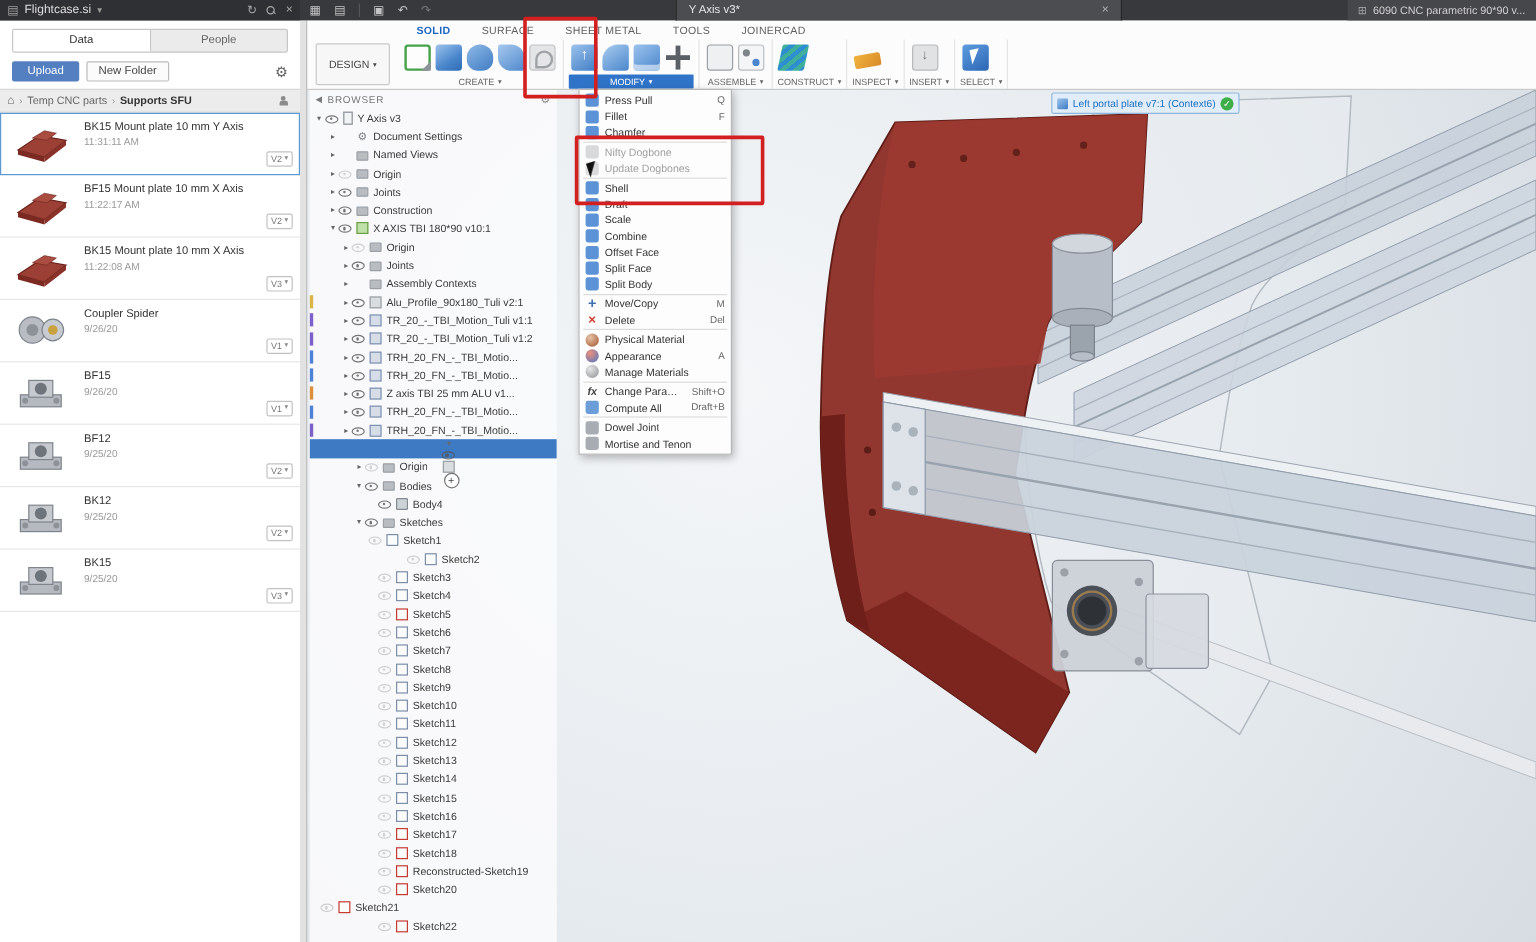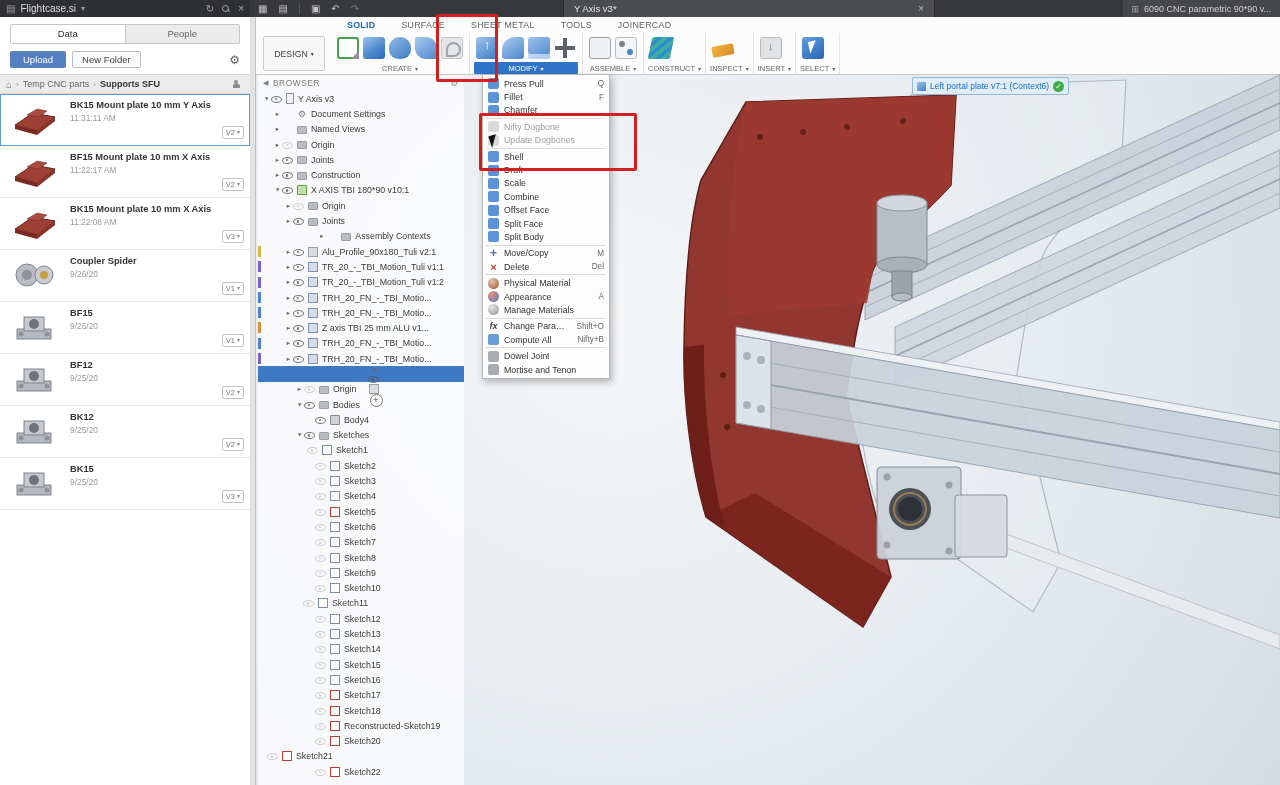--- a/index.html
+++ b/index.html
@@ -41,21 +41,21 @@
   .crumb-cur{font-weight:bold;color:#333}
   .crumb-sep{color:#999;font-size:8px}
   .people-ic{margin-left:auto;width:11px;height:9px;position:relative}
   .people-ic::before{content:'';position:absolute;left:1px;top:0;width:4px;height:4px;border-radius:50%;background:#8b8b8b}
   .people-ic::after{content:'';position:absolute;left:0;top:4px;width:7px;height:4px;border-radius:2px 2px 0 0;background:#8b8b8b}
   .dlist{}
   .ditem{height:52px;box-sizing:border-box;display:flex;gap:8px;padding:5px 6px;position:relative;border-bottom:1px solid #e6e6e6}
   .ditem.dsel{outline:1px solid #5a9bd5;outline-offset:-1px}
   .dthumb{width:56px;height:40px;flex:none;display:flex;align-items:center;justify-content:center}
   .dmeta{min-width:0;padding-top:1px}
-  .dname{font-size:9.3px;color:#333;font-weight:bold;line-height:1.2}
+  .dname{font-size:9.3px;color:#333;font-weight:normal;line-height:1.2}
   .ddate{font-size:8.4px;color:#999;margin-top:2px}
   .dver{position:absolute;right:6px;bottom:6px;border:1px solid #c2c2c2;border-radius:2px;background:#fff;
         font-size:7.5px;color:#777;height:11px;line-height:11px;padding:0 3px;display:flex;gap:2px;align-items:center}
   .vcaret{font-size:6px;color:#888}
 
   .divider{position:absolute;left:250px;top:17px;width:5px;height:768px;background:#e2e2e2;border-right:1px solid #bfbfbf;z-index:22}
 
   
   .toolbar{position:absolute;left:255px;top:17px;width:1025px;height:58px;background:#fcfcfc;
            border-bottom:1px solid #c9c9c9;z-index:20;box-sizing:border-box}
@@ -95,21 +95,21 @@
   .ic-measure{background:linear-gradient(135deg,#f0b43c,#d98a2b);height:11px;margin-top:6px;transform:rotate(-10deg);border-radius:2px}
   .ic-insert{background:#e0e2e4;border:1px solid #b7b9bb;box-sizing:border-box}
   .ic-insert::after{content:'↓';position:absolute;left:0;right:0;top:2px;text-align:center;color:#6e7478;font-size:11px}
   .ic-select{background:linear-gradient(145deg,#5e9de0,#2c66b4)}
   .ic-select::after{content:'';position:absolute;left:7px;top:4px;width:0;height:0;
                     border-top:12px solid #fff;border-right:8px solid transparent;transform:rotate(-12deg)}
 
   
   .canvas{position:absolute;left:255px;top:75px;width:1025px;height:710px;z-index:1;
           background:radial-gradient(circle at 35% 35%,#f4f6f8 0%,#e6ebef 55%,#d6dce2 100%)}
-  .badge{position:absolute;left:912px;top:77px;height:16px;z-index:15;display:flex;align-items:center;gap:4px;
+  .badge{position:absolute;left:876px;top:77px;height:16px;z-index:15;display:flex;align-items:center;gap:4px;
          background:rgba(224,237,248,.95);border:1px solid #8fb8dc;border-radius:2px;padding:0 4px;
          font-size:8.5px;color:#1b6ec2;white-space:nowrap}
   .badge-ic{width:9px;height:9px;background:linear-gradient(145deg,#9cc3ec,#3f7cc4);border-radius:1px;flex:none}
   .badge-check{width:11px;height:11px;border-radius:50%;background:#3fae49;color:#fff;font-size:8px;
                line-height:11px;text-align:center;flex:none}
 
   
   .browser{position:absolute;left:258px;top:75px;width:206px;height:710px;z-index:10;
            background:rgba(250,251,252,.88);font-size:8.8px;color:#333;overflow:hidden}
   .br-head{height:16px;display:flex;align-items:center;gap:4px;padding:0 5px;color:#787878;
@@ -587,21 +587,21 @@
         <span class="eye off"></span>
         <span class="tic folder"></span>
         <span class="tlb">Origin</span>
       </div>
       <div class="trow" style="padding-left: 26px;">
         <span class="arr">▸</span>
         <span class="eye"></span>
         <span class="tic folder"></span>
         <span class="tlb">Joints</span>
       </div>
-      <div class="trow" style="padding-left: 26px; justify-content: center;">
+      <div class="trow" style="padding-left: 26px;">
         <span class="arr">▸</span>
         <span class="eye hidden"></span>
         <span class="tic folder"></span>
         <span class="tlb">Assembly Contexts</span>
       </div>
       <div class="trow" style="padding-left: 26px;">
         <span class="tbar" style="background: rgb(217, 182, 74);"></span>
         <span class="arr">▸</span>
         <span class="eye"></span>
         <span class="tic component"></span>
@@ -686,21 +686,21 @@
         <span class="eye"></span>
         <span class="tic folder"></span>
         <span class="tlb">Sketches</span>
       </div>
       <div class="trow" style="padding-left: 40px;">
         <span class="arr none">▸</span>
         <span class="eye off"></span>
         <span class="tic sketch"></span>
         <span class="tlb">Sketch1</span>
       </div>
-      <div class="trow" style="padding-left: 48px;">
+      <div class="trow" style="padding-left: 48px; margin-left: 24px;">
         <span class="arr none">▸</span>
         <span class="eye off"></span>
         <span class="tic sketch"></span>
         <span class="tlb">Sketch2</span>
       </div>
       <div class="trow" style="padding-left: 48px;">
         <span class="arr none">▸</span>
         <span class="eye off"></span>
         <span class="tic sketch"></span>
         <span class="tlb">Sketch3</span>
@@ -740,21 +740,21 @@
         <span class="eye off"></span>
         <span class="tic sketch"></span>
         <span class="tlb">Sketch9</span>
       </div>
       <div class="trow" style="padding-left: 48px;">
         <span class="arr none">▸</span>
         <span class="eye off"></span>
         <span class="tic sketch"></span>
         <span class="tlb">Sketch10</span>
       </div>
-      <div class="trow" style="padding-left: 36px;">
+      <div class="trow" style="padding-left: 48px;">
         <span class="arr none">▸</span>
         <span class="eye off"></span>
         <span class="tic sketch"></span>
         <span class="tlb">Sketch11</span>
       </div>
       <div class="trow" style="padding-left: 48px;">
         <span class="arr none">▸</span>
         <span class="eye off"></span>
         <span class="tic sketch"></span>
         <span class="tlb">Sketch12</span>
@@ -903,21 +903,21 @@
       </div>
       <div class="msep"></div>
       <div class="mitem">
         <span class="mic change-parameters-icon">fx</span>
         <span class="mlb">Change Parameters</span>
         <span class="msc">Shift+O</span>
       </div>
       <div class="mitem">
         <span class="mic compute-all-icon"></span>
         <span class="mlb">Compute All</span>
-        <span class="msc">Nifty+B</span>
+        <span class="msc">Draft+B</span>
       </div>
       <div class="msep"></div>
       <div class="mitem">
         <span class="mic dowel-joint-icon"></span>
         <span class="mlb">Dowel Joint</span>
       </div>
       <div class="mitem">
         <span class="mic mortise-and-tenon-icon"></span>
         <span class="mlb">Mortise and Tenon</span>
       </div>

